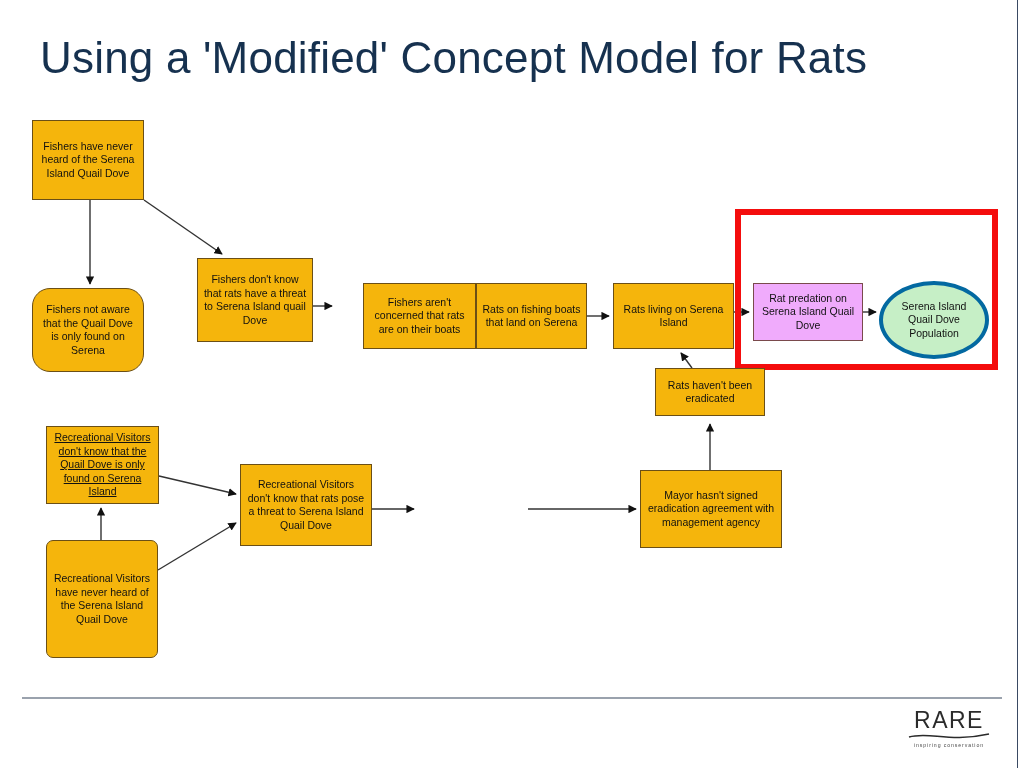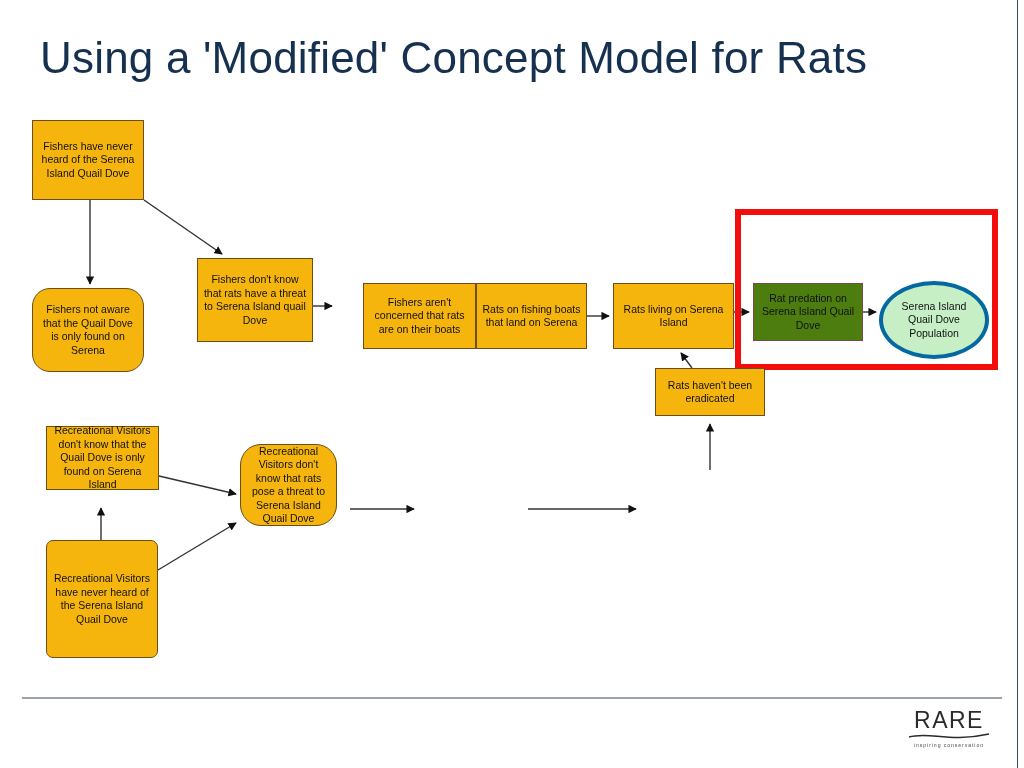--- a/index.html
+++ b/index.html
@@ -24,21 +24,21 @@
   .node{
     position:absolute;box-sizing:border-box;
     display:flex;align-items:center;justify-content:center;
     text-align:center;
     font-size:10.5px;line-height:13.5px;
     color:#111;padding:16px 5px;
     border:1px solid #6b4f16;
     background:#F5B50C;
     z-index:3;
   }
-  .node.pink{background:#4d7c0f;border-color:#7a4a4c;justify-content:flex-end;}
+  .node.pink{background:#f0abfc;border-color:#7a4a4c;justify-content:flex-end;}
   .node.ellipse{
     background:#C6EFC6;border:4px solid #0369a1;border-radius:50%;
   }
   .node span{display:block;width:100%;}
   .redbox{
     position:absolute;box-sizing:border-box;
     border:6px solid #f40d0d;background:transparent;
     z-index:2;
   }
   .footline{
@@ -104,27 +104,30 @@
       </div>
       <div class="node pink" style="left: 753px; top: 283px; width: 110px; height: 58px;">
         <span>Rat predation on Serena Island Quail Dove</span>
       </div>
       <div class="node ellipse" style="left: 879px; top: 281px; width: 110px; height: 78px;">
         <span>Serena Island Quail Dove Population</span>
       </div>
       <div class="node" style="left: 655px; top: 368px; width: 110px; height: 48px;">
         <span>Rats haven't been eradicated</span>
       </div>
-      <div class="node" style="left: 46px; top: 426px; width: 113px; height: 64px;">
+      <div class="node" style="left: 640px; top: 470px; width: 142px; height: 78px;">
+        <span>Mayor hasn't signed eradication agreement with management agency</span>
+      </div>
+      <div class="node" style="left: 46px; top: 426px; width: 113px; height: 78px; text-decoration: underline;">
         <span>Recreational Visitors don't know that the Quail Dove is only found on Serena Island</span>
       </div>
       <div class="node" style="left: 46px; top: 540px; width: 112px; height: 118px; border-radius: 7px;">
         <span>Recreational Visitors have never heard of the Serena Island Quail Dove</span>
       </div>
-      <div class="node" style="left: 240px; top: 444px; width: 97px; height: 82px; border-radius: 21px;">
+      <div class="node" style="left: 240px; top: 464px; width: 132px; height: 82px;">
         <span>Recreational Visitors don't know that rats pose a threat to Serena Island Quail Dove</span>
       </div>
     </div>
 
   <div class="footline"></div>
 
   <div class="logo">
     <svg viewBox="0 0 104 46" xmlns="http://www.w3.org/2000/svg">
       <text x="52" y="22" text-anchor="middle" font-family="Liberation Sans, sans-serif" font-size="23" letter-spacing="1.5" fill="#2b2b2b">RARE</text>
       <path d="M 12 31 C 32 25, 52 37, 92 28" stroke="#2b2b2b" stroke-width="1.5" fill="none"></path>

